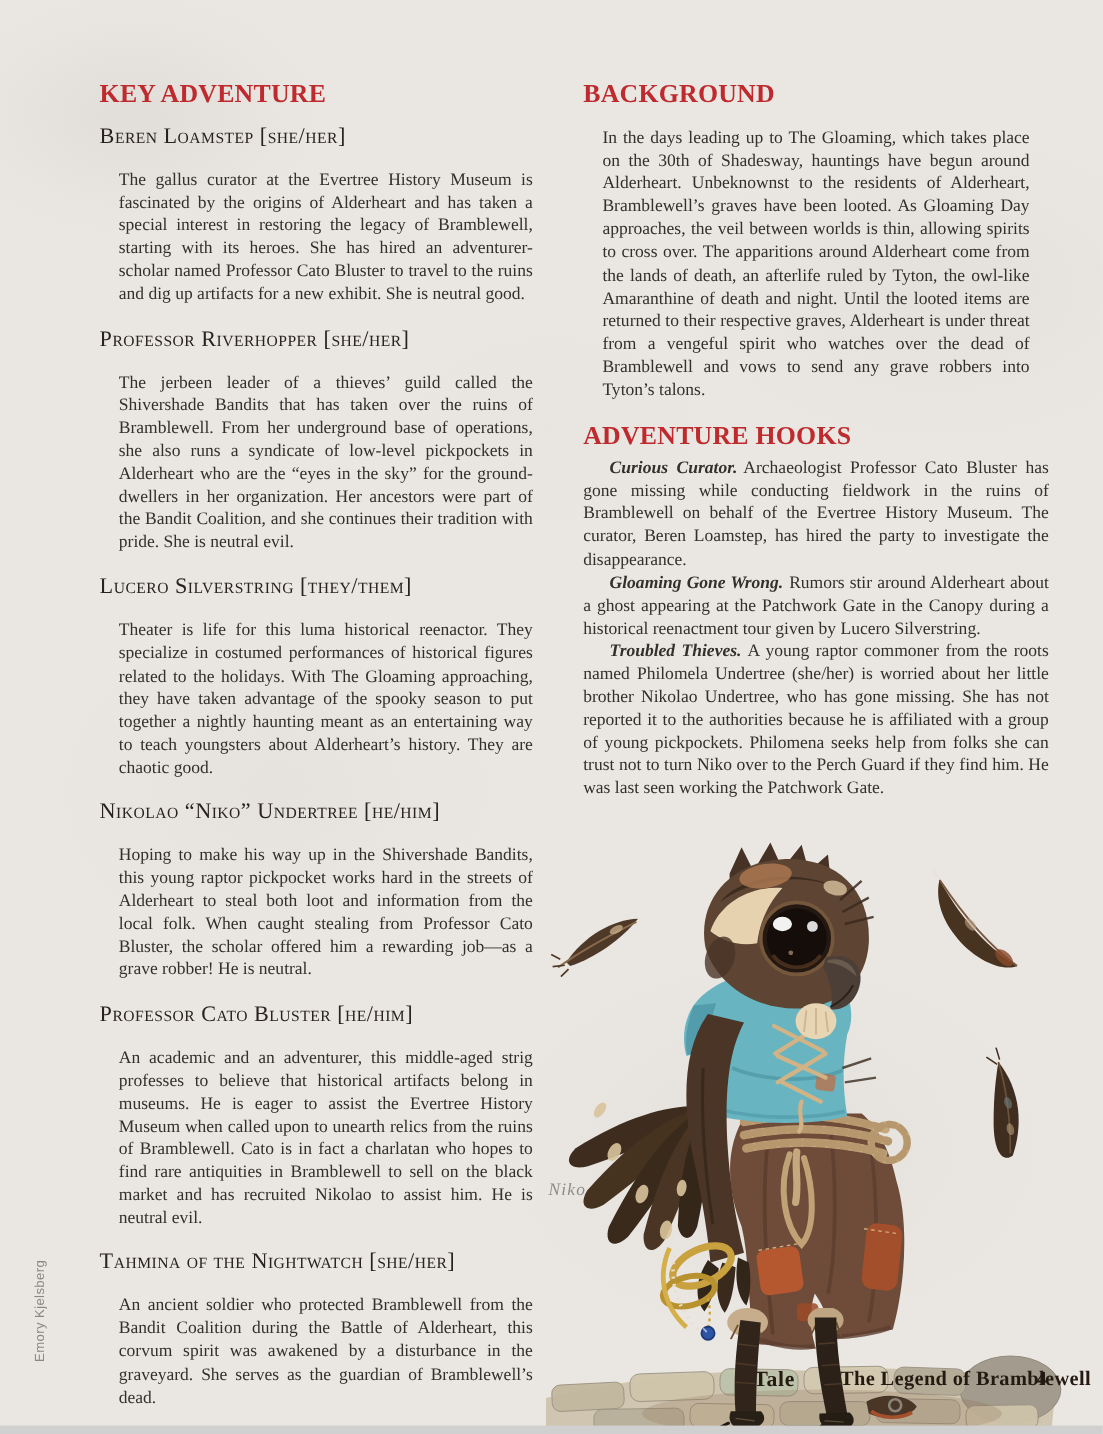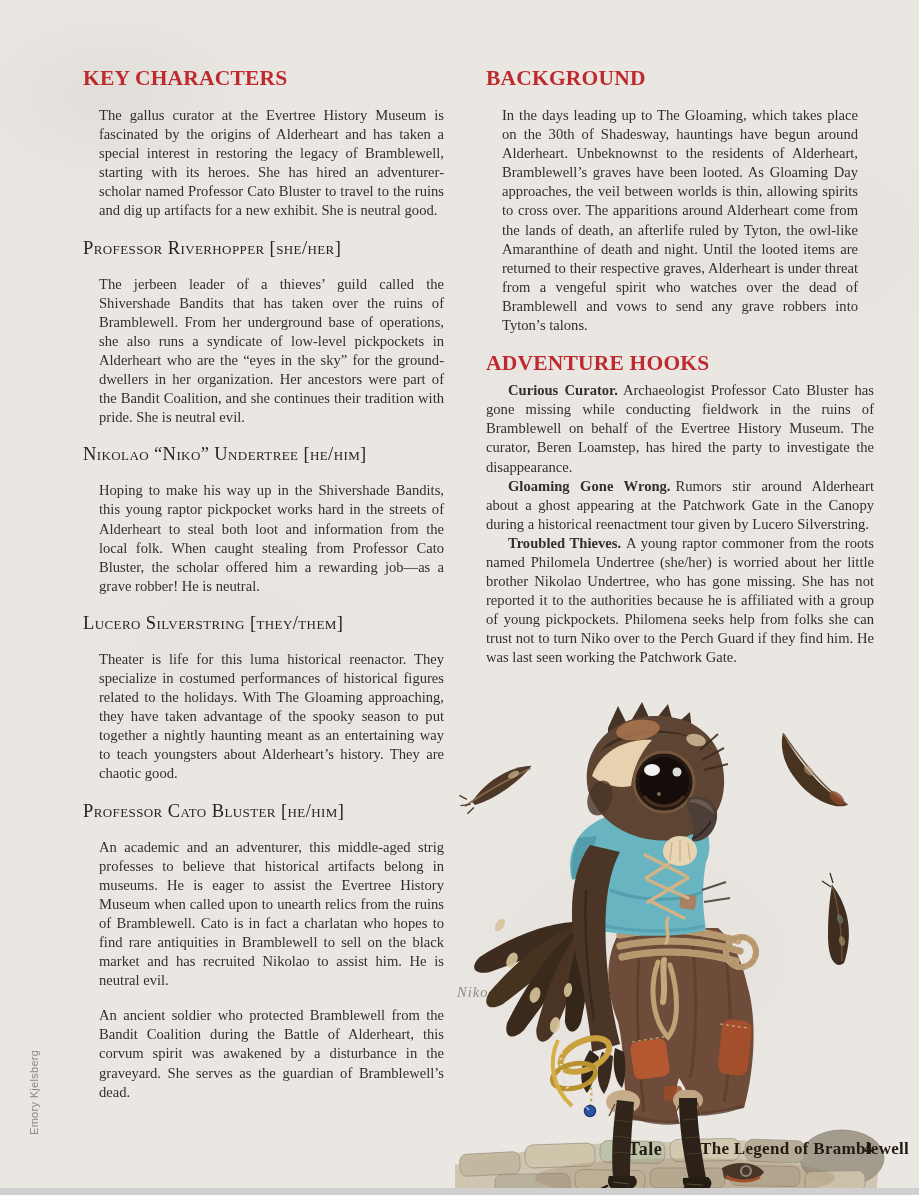--- a/index.html
+++ b/index.html
@@ -29,21 +29,21 @@
     letter-spacing:.2px;margin:0 0 6px 0;
   }
   .h1.hooks{margin-top:16px;}
   .h2{
     font-variant:small-caps;font-weight:normal;font-size:18.5px;line-height:22px;
     color:#28231f;letter-spacing:.4px;margin:13px 0 3px 0;
   }
   .char:first-of-type .h2{margin-top:9px;}
   p.body{margin:16px;font-size:14.6px;line-height:19.1px;text-align:justify;}
   p.hook{text-indent:22px;margin:0;font-size:14.6px;line-height:19.1px;text-align:justify;}
-  .hook-lead{font-weight:bold;margin-right:5px;}
+  .hook-lead{font-weight:bold;font-style:italic;margin-right:5px;}
 
   .credit{
     position:absolute;left:28px;top:1005px;height:130px;z-index:2;
     writing-mode:vertical-rl;transform:rotate(180deg);
     font-family:"Liberation Sans",sans-serif;font-size:11px;color:#8b8885;letter-spacing:.3px;
   }
   .niko-caption{
     position:absolute;left:457px;top:984px;z-index:2;
     font-style:italic;font-size:14.5px;color:#8f8c86;letter-spacing:1px;
   }
@@ -59,42 +59,44 @@
   .footer .f-prefix{left:188px;font-size:18px;letter-spacing:.5px;}
   .footer .f-title{left:260px;font-size:17px;letter-spacing:.3px;}
   .footer .f-page{left:424px;font-size:16.5px;}
 </style>
 </head>
 <body>
 
 <div class="paper-texture"></div>
 
 <div class="col left-col">
-  <div class="h1">KEY CHARACTERS</div>
-
-  <div class="char">
+  <div class="h1">KEY ADVENTURE</div>
+
+  <div class="char">
+    <div class="h2">Beren Loamstep [she/her]</div>
     <p class="body">The gallus curator at the Evertree History Museum is fascinated by the origins of Alderheart and has taken a special interest in restoring the legacy of Bramblewell, starting with its heroes. She has hired an adventurer-scholar named Professor Cato Bluster to travel to the ruins and dig up artifacts for a new exhibit. She is neutral good.</p>
   </div>
   <div class="char">
     <div class="h2">Professor Riverhopper [she/her]</div>
     <p class="body">The jerbeen leader of a thieves’ guild called the Shivershade Bandits that has taken over the ruins of Bramblewell. From her underground base of operations, she also runs a syndicate of low-level pickpockets in Alderheart who are the “eyes in the sky” for the ground-dwellers in her organization. Her ancestors were part of the Bandit Coalition, and she continues their tradition with pride. She is neutral evil.</p>
   </div>
   <div class="char">
+    <div class="h2">Lucero Silverstring [they/them]</div>
+    <p class="body">Theater is life for this luma historical reenactor. They specialize in costumed performances of historical figures related to the holidays. With The Gloaming approaching, they have taken advantage of the spooky season to put together a nightly haunting meant as an entertaining way to teach youngsters about Alderheart’s history. They are chaotic good.</p>
+  </div>
+  <div class="char">
     <div class="h2">Nikolao “Niko” Undertree [he/him]</div>
     <p class="body">Hoping to make his way up in the Shivershade Bandits, this young raptor pickpocket works hard in the streets of Alderheart to steal both loot and information from the local folk. When caught stealing from Professor Cato Bluster, the scholar offered him a rewarding job—as a grave robber! He is neutral.</p>
   </div>
   <div class="char">
-    <div class="h2">Lucero Silverstring [they/them]</div>
-    <p class="body">Theater is life for this luma historical reenactor. They specialize in costumed performances of historical figures related to the holidays. With The Gloaming approaching, they have taken advantage of the spooky season to put together a nightly haunting meant as an entertaining way to teach youngsters about Alderheart’s history. They are chaotic good.</p>
-  </div>
-  <div class="char">
     <div class="h2">Professor Cato Bluster [he/him]</div>
     <p class="body">An academic and an adventurer, this middle-aged strig professes to believe that historical artifacts belong in museums. He is eager to assist the Evertree History Museum when called upon to unearth relics from the ruins of Bramblewell. Cato is in fact a charlatan who hopes to find rare antiquities in Bramblewell to sell on the black market and has recruited Nikolao to assist him. He is neutral evil.</p>
   </div>
   <div class="char">
+    <div class="h2">Tahmina of the Nightwatch [she/her]</div>
     <p class="body">An ancient soldier who protected Bramblewell from the Bandit Coalition during the Battle of Alderheart, this corvum spirit was awakened by a disturbance in the graveyard. She serves as the guardian of Bramblewell’s dead.</p>
   </div>
 </div>
 
 <div class="col right-col">
   <div class="h1">BACKGROUND</div>
   <p class="body">In the days leading up to The Gloaming, which takes place on the 30th of Shadesway, hauntings have begun around Alderheart. Unbeknownst to the residents of Alderheart, Bramblewell’s graves have been looted. As Gloaming Day approaches, the veil between worlds is thin, allowing spirits to cross over. The apparitions around Alderheart come from the lands of death, an afterlife ruled by Tyton, the owl-like Amaranthine of death and night. Until the looted items are returned to their respective graves, Alderheart is under threat from a vengeful spirit who watches over the dead of Bramblewell and vows to send any grave robbers into Tyton’s talons.</p>
 
   <div class="h1 hooks">ADVENTURE HOOKS</div>
 

